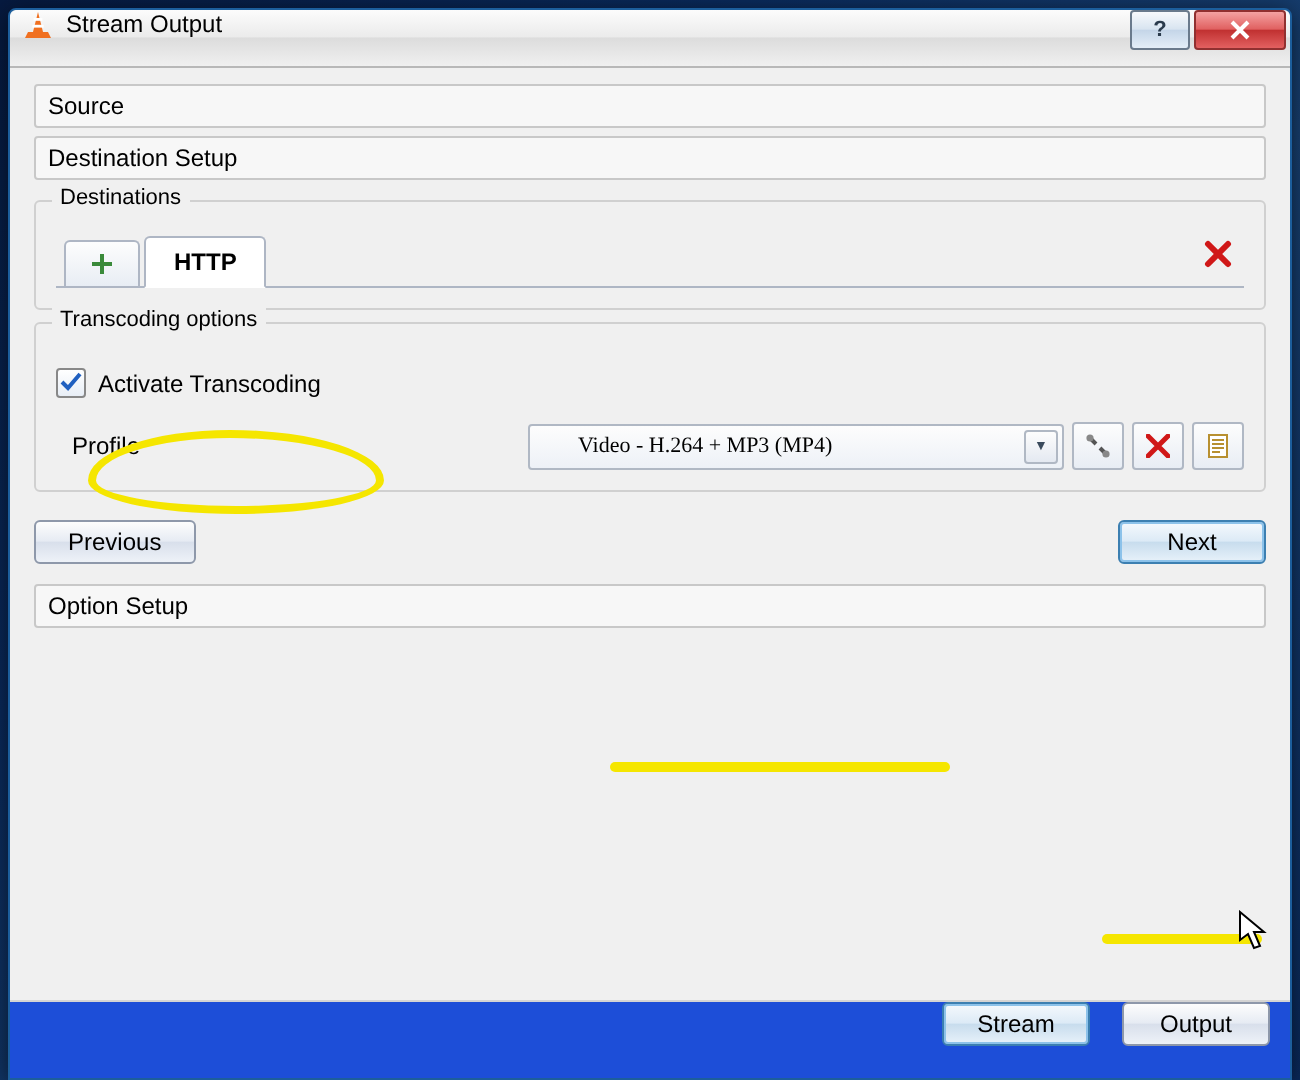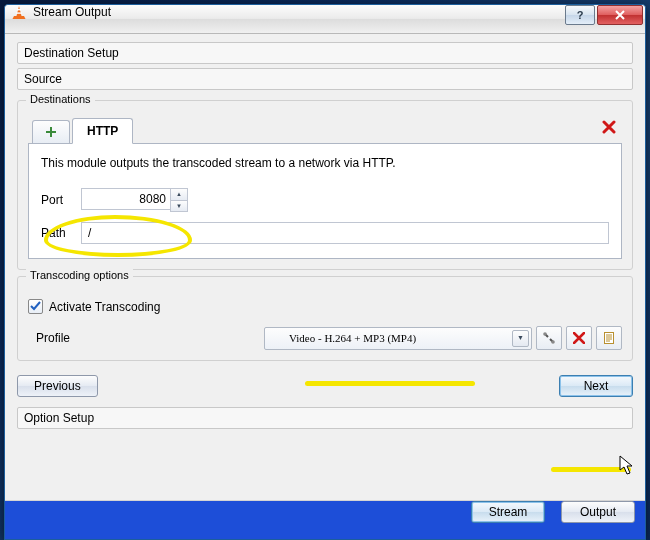--- a/index.html
+++ b/index.html
@@ -160,25 +160,25 @@
         <svg width="12" height="10" viewBox="0 0 12 10">
           <path d="M2 1 L10 9 M10 1 L2 9" stroke="#fff" stroke-width="2"></path>
         </svg>
       </div>
     </div>
   </div>
 
   <div class="content">
 
     <div class="sectionbar">
+      <span>Source</span>
+    </div>
+
+    <div class="sectionbar">
       <span>Destination Setup</span>
-    </div>
-
-    <div class="sectionbar">
-      <span>Source</span>
     </div>
 
     <div class="groupbox">
       <span class="legend">Destinations</span>
 
       <div class="tabstrip">
         <div class="tabbtn">
           <svg width="12" height="12" viewBox="0 0 12 12">
             <path d="M5 1h2v10H5z M1 5h10v2H1z" fill="#3a8a3a"></path>
           </svg>
@@ -186,39 +186,20 @@
         <div class="tab">
           <span>HTTP</span>
         </div>
         <div class="tabclose">
           <svg class="xred" viewBox="0 0 14 14">
             <path d="M2 2 L12 12 M12 2 L2 12" stroke="#d01818" stroke-width="3" stroke-linecap="round"></path>
           </svg>
         </div>
       </div>
 
-      <div class="tabpane">
-        <div>This module outputs the transcoded stream to a network via HTTP.</div>
-
-        <div class="formrow" style="margin-top:18px">
-          <label>Port</label>
-          <div class="spinwrap">
-            <input class="spininput" value="8080" style="">
-            <div class="spinner">
-              <div>▲</div>
-              <div>▼</div>
-            </div>
-          </div>
-        </div>
-
-        <div class="formrow">
-          <label>Path</label>
-          <input class="textinput" value="/" style="">
-        </div>
-      </div>
     </div>
 
     <div class="groupbox" style="">
       <span class="legend">Transcoding options</span>
 
       <div class="chk">
         <span class="chkbox">
           <svg viewBox="0 0 11 11">
               <path d="M1 5 L4 8 L10 1" stroke="#2060c0" stroke-width="2" fill="none"></path>
             </svg>

